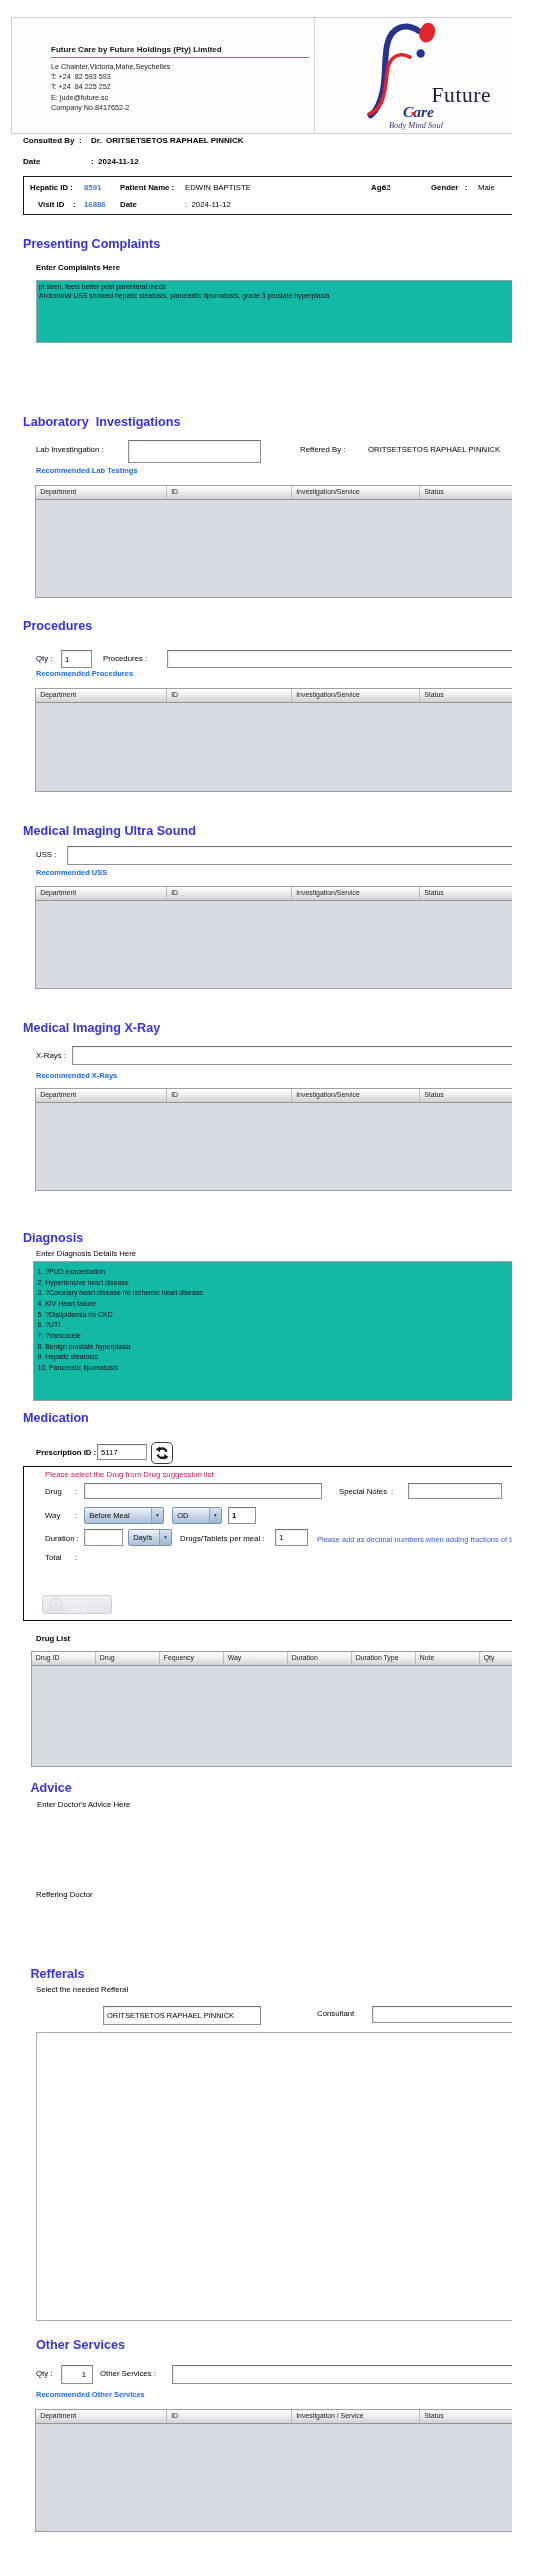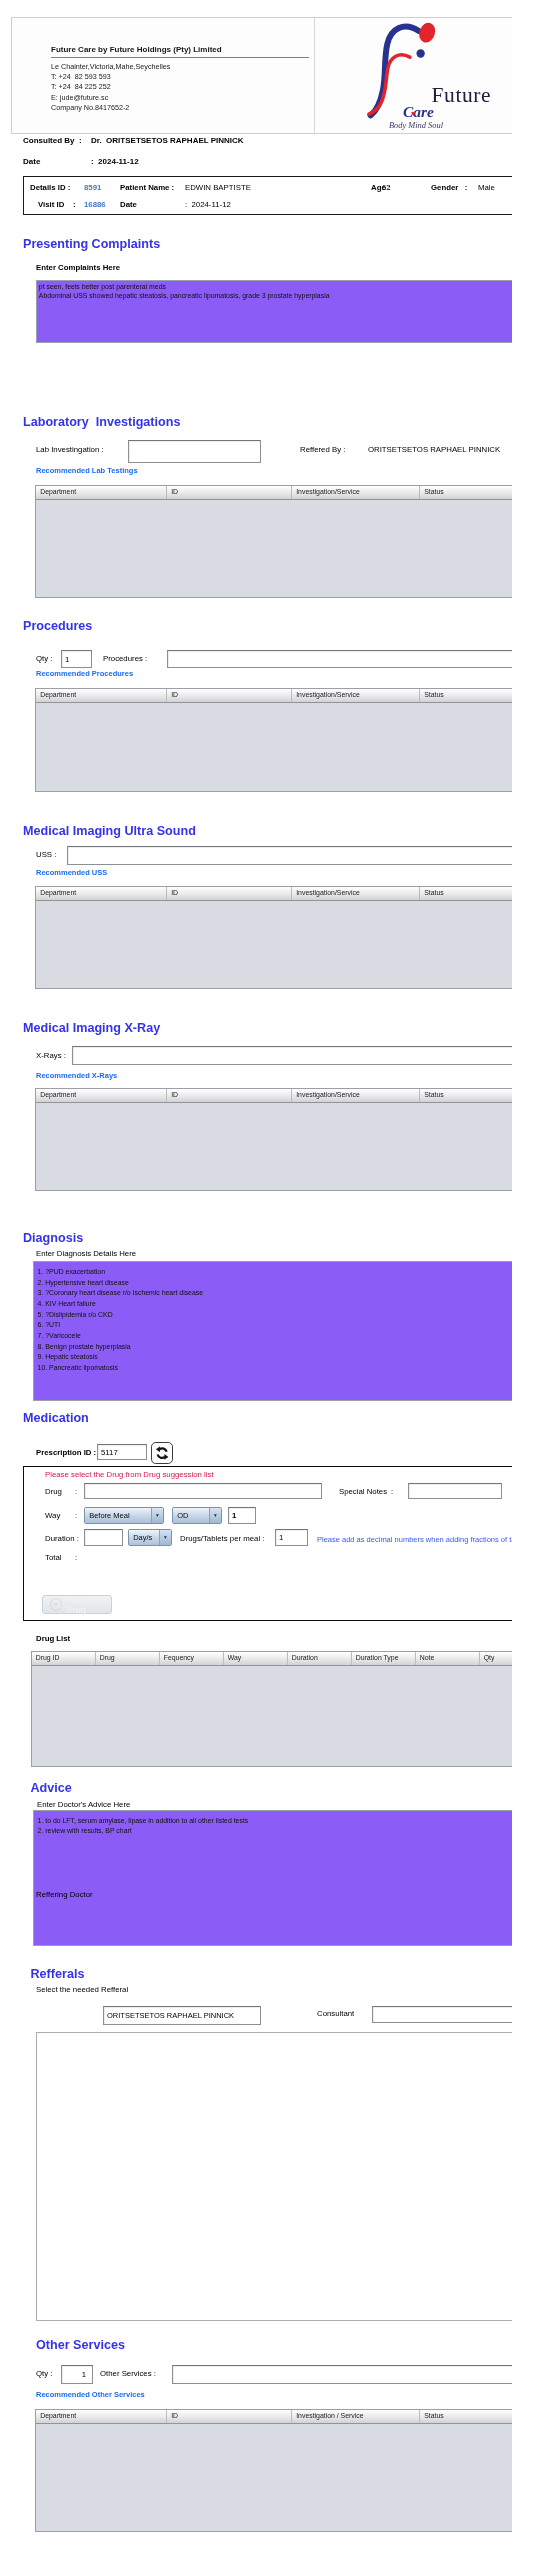--- a/index.html
+++ b/index.html
@@ -4,21 +4,21 @@
 <style>
   html,body{margin:0;padding:0;background:#fff;}
   #page{position:relative;width:512px;height:2576px;background:#ffffff;font-family:"Liberation Sans",sans-serif;overflow:hidden;}
   .abs{position:absolute;}
   .title{position:absolute;font-weight:bold;font-size:12.6px;color:#3533ea;white-space:pre;letter-spacing:0;}
   .lbl{position:absolute;font-size:7.8px;color:#000;white-space:pre;}
   .b{font-weight:bold;}
   .blue{color:#4577cc;}
   .rec{position:absolute;font-weight:bold;font-size:7.5px;color:#1a6bf2;white-space:pre;}
   .inp{position:absolute;background:#fff;border:0.6px solid #8a8f98;border-top-color:#70757d;box-sizing:border-box;font-family:"Liberation Sans",sans-serif;font-size:7.8px;color:#000;padding:0 3px;box-shadow:inset 0.6px 0.6px 1.2px rgba(0,0,0,0.12);}
-  .ta{position:absolute;background:#8b5cf6;border:0.6px solid #99a1ab;box-sizing:border-box;font-family:"Liberation Sans",sans-serif;font-size:6.9px;line-height:1.4;color:#111;padding:0.6px 1.8px;resize:none;overflow:hidden;white-space:pre-line;}
+  .ta{position:absolute;background:#14b8a6;border:0.6px solid #99a1ab;box-sizing:border-box;font-family:"Liberation Sans",sans-serif;font-size:6.9px;line-height:1.4;color:#111;padding:0.6px 1.8px;resize:none;overflow:hidden;white-space:pre-line;}
   .tbl{position:absolute;border:0.6px solid #9aa0a8;background:#d8dbe2;box-sizing:border-box;}
   .thead{display:flex;height:13px;background:linear-gradient(#ffffff,#e9e9e9 55%,#d2d2d2);border-bottom:0.6px solid #8f959c;}
   .th{box-sizing:border-box;border-right:0.6px solid #b9bcc0;font-size:6.9px;color:#1a1a1a;padding:2.4px 0 0 4.2px;white-space:pre;overflow:hidden;}
   .trashbtn{position:absolute;width:15.5px;height:17.3px;border:0.6px solid #979ca2;border-radius:3.6px;background:linear-gradient(#fefefe,#dcdfe2);display:flex;align-items:center;justify-content:center;cursor:pointer;}
   .combo{position:absolute;border:0.6px solid #7791ae;border-radius:1.8px;background:linear-gradient(#eef4fa,#c5d5e7 55%,#abc2da);box-sizing:border-box;font-size:7.5px;color:#0b0b0b;text-decoration:underline;}
   .combo .val{position:absolute;left:4.2px;top:3px;white-space:pre;}
   .combo .arr{position:absolute;right:0;top:0;bottom:0;width:11.4px;border-left:0.6px solid #8aa2bd;background:linear-gradient(#d8e3f0,#9db8d4);border-radius:0 1.2px 1.2px 0;display:flex;align-items:center;justify-content:center;font-size:4.8px;color:#1d2c3d;}
   .redhint{position:absolute;font-size:7.8px;color:#d6164e;white-space:pre;}
   .bluehint{position:absolute;font-size:7.5px;color:#3a5af0;white-space:nowrap;overflow:hidden;}
   .addbtn{position:absolute;border:0.6px solid #ccd1d8;border-radius:3px;background:linear-gradient(#f0f2f4,#e2e5e9);display:flex;align-items:center;gap:4.2px;padding:0 7.2px;box-sizing:border-box;color:#eef0f3;font-weight:bold;font-size:8.4px;cursor:default;}
@@ -61,21 +61,21 @@
     <div class="logo-heart" style="left:55px;top:91px;">♥</div>
     <div class="logo-tag" style="left:33px;top:103px;">Body Mind Soul</div>
   </div>
 
   <div class="lbl b" style="left:23px;top:136px;font-size:8px;">Consulted By  :</div>
   <div class="lbl b" style="left:91px;top:136px;font-size:8px;">Dr.  ORITSETSETOS RAPHAEL PINNICK</div>
   <div class="lbl b" style="left:23px;top:157px;font-size:8px;">Date</div>
   <div class="lbl b" style="left:91px;top:157px;font-size:8px;">:  2024-11-12</div>
 
   <div class="pbox"></div>
-  <div class="lbl b" style="left:30px;top:183px;">Details ID :</div>
+  <div class="lbl b" style="left:30px;top:183px;">Hepatic ID :</div>
   <div class="lbl b blue" style="left:84px;top:183px;">8591</div>
   <div class="lbl b" style="left:120px;top:183px;">Patient Name :</div>
   <div class="lbl" style="left:185px;top:183px;">EDWIN BAPTISTE</div>
   <div class="lbl b" style="left:371px;top:183px;">Age :</div>
   <div class="lbl" style="left:382px;top:183px;">62</div>
   <div class="lbl b" style="left:431px;top:183px;">Gender   :</div>
   <div class="lbl" style="left:478px;top:183px;">Male</div>
   <div class="lbl b" style="left:30px;top:200px;margin-left:8px;">Visit ID    :</div>
   <div class="lbl b blue" style="left:84px;top:200px;">16886</div>
   <div class="lbl b" style="left:120px;top:200px;">Date</div>
@@ -256,22 +256,20 @@
 
   <div class="abs" style="left:525px;top:1774px;width:16.7px;height:20.3px;">
     <svg width="16.7" height="20.3" viewBox="0 0 28 34">
       <rect x="10" y="1.5" width="8" height="3.5" fill="#fff" stroke="#3a3a3a" stroke-width="1.6"></rect>
       <rect x="3" y="5" width="22" height="3.5" fill="#fff" stroke="#3a3a3a" stroke-width="1.6"></rect>
       <path d="M5.5 9 h17 l-1.4 21 a2 2 0 0 1 -2 2 h-10.2 a2 2 0 0 1 -2 -2 Z" fill="#fff" stroke="#3a3a3a" stroke-width="1.8"></path>
     </svg>
   </div>
   <div class="title" style="left:30.5px;top:1781px;">Advice</div>
   <div class="lbl" style="left:37px;top:1800px;">Enter Doctor's Advice Here</div>
-  <textarea class="ta" style="left: 33px; top: 1810px; width: 509px; height: 136px; padding: 4.8px 3.6px; line-height: 1.5;">1. to do LFT, serum amylase, lipase in addition to all other listed tests
-2. review with results, BP chart</textarea>
 
   <div class="title" style="left:30.5px;top:1967px;">Refferals</div>
   <div class="lbl" style="left:36px;top:1985px;">Select the needed Refferal</div>
   <div class="lbl" style="left:36px;top:1890px;">Reffering Doctor</div>
   <input class="inp" style="left: 103px; top: 2006px; width: 158px; height: 18.5px; font-size: 7.5px;" value="ORITSETSETOS RAPHAEL PINNICK">
   <div class="lbl" style="left:317px;top:2009px;">Consultant</div>
   <input class="inp" style="left: 372px; top: 2006px; width: 169px; height: 17.3px;" value="">
   <div class="abs" style="left:36px;top:2032px;width:506px;height:289px;background:#fff;border:0.6px solid #a8aeb6;box-sizing:border-box;"></div>
 
   <div class="title" style="left:36px;top:2338px;">Other Services</div>

